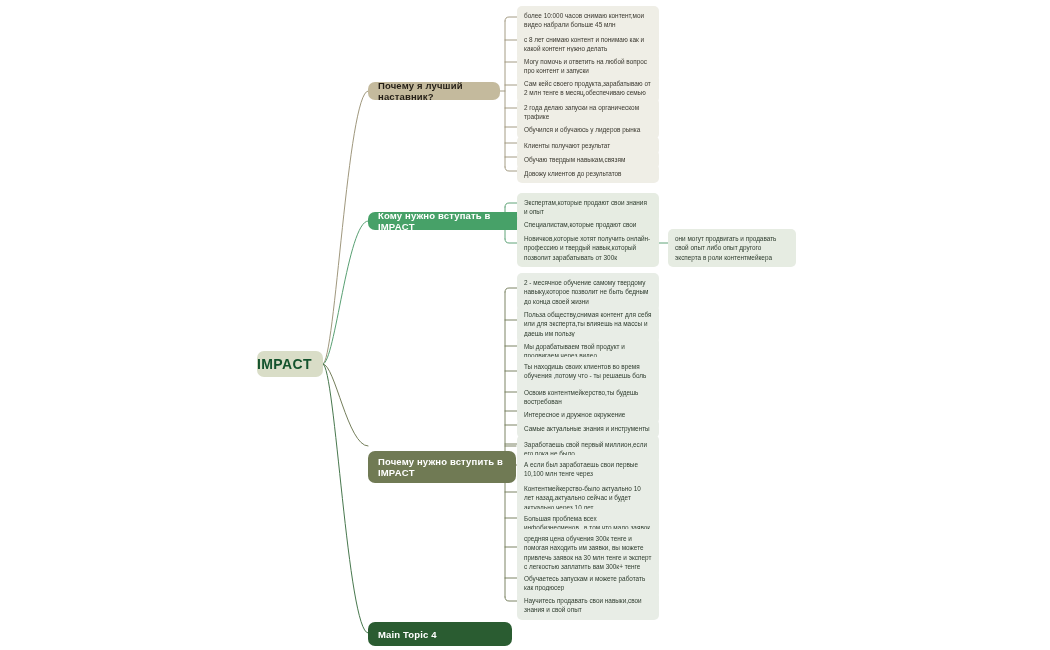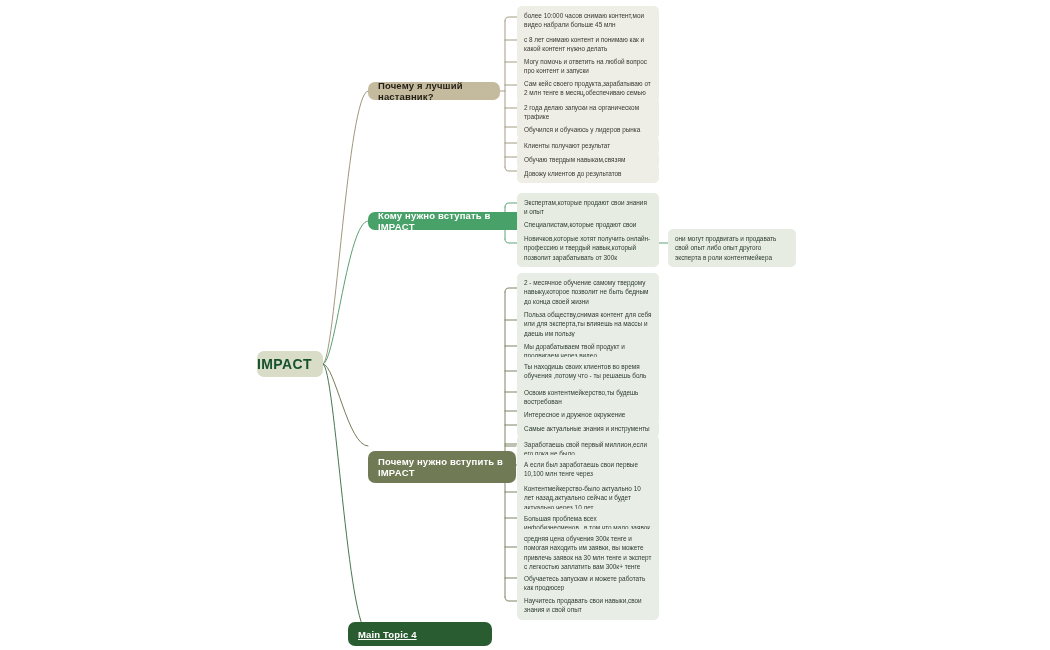--- a/index.html
+++ b/index.html
@@ -177,16 +177,16 @@
     </div>
     <div class="node leaf sage2" style="left: 517px; top: 529px; width: 142px; min-height: 36px;">
       <span>средняя цена обучения 300к тенге и помогая находить им заявки, вы можете привлечь заявок на 30 млн тенге и эксперт с легкостью заплатить вам 300к+ тенге</span>
     </div>
     <div class="node leaf sage2" style="left: 517px; top: 569px; width: 142px; min-height: 18px;">
       <span>Обучаетесь запускам и можете работать как продюсер</span>
     </div>
     <div class="node leaf sage2" style="left: 517px; top: 591px; width: 142px; min-height: 20px;">
       <span>Научитесь продавать свои навыки,свои знания и свой опыт</span>
     </div>
-    <div class="node branch darkgreen" style="left: 348px; top: 622px; width: 144px; height: 24px; text-decoration: underline;">
+    <div class="node branch darkgreen" style="left: 368px; top: 622px; width: 144px; height: 24px;">
       <span>Main Topic 4</span>
     </div>
   </div>
 
 </body></html>

